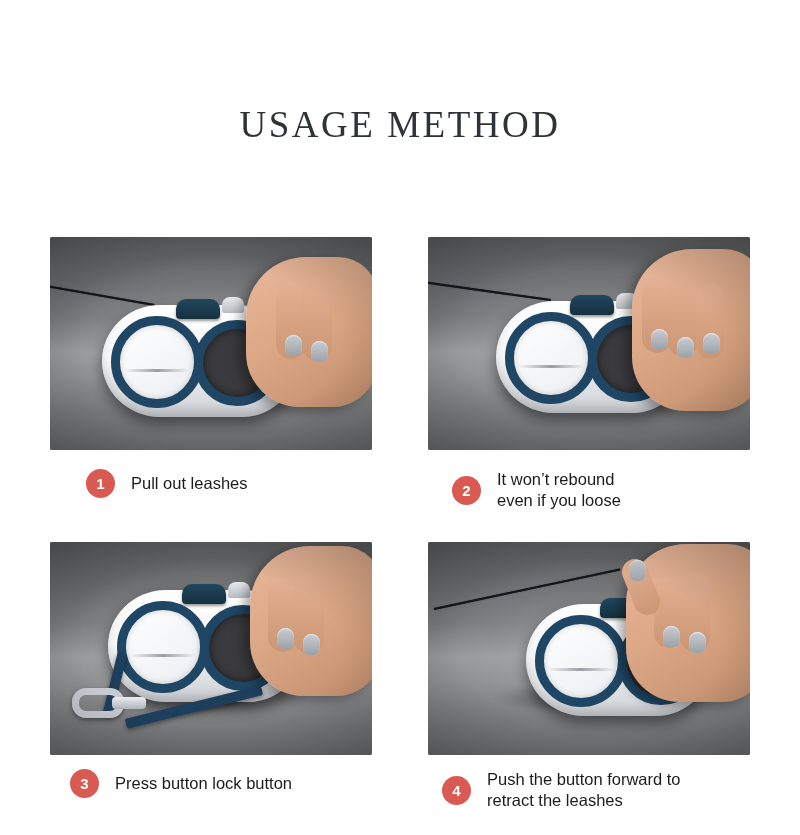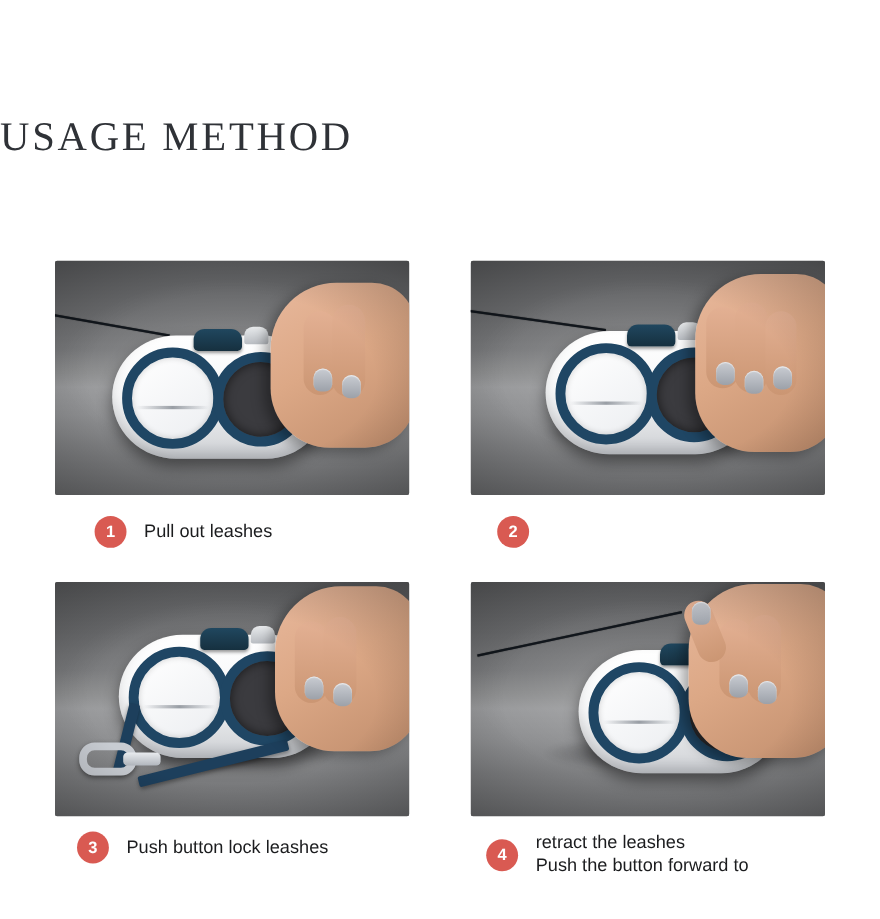--- a/index.html
+++ b/index.html
@@ -14,20 +14,21 @@
     width: 800px;
     height: 835px;
     background: #ffffff;
     overflow: hidden;
   }
   .title {
     position: absolute;
     top: 103px;
     left: 0;
     width: 800px;
+    text-align: center;
     font-family: "Liberation Serif", serif;
     font-size: 37px;
     letter-spacing: 2.5px;
     color: #2f3237;
     font-weight: 400;
   }
   .grid {
     position: absolute;
     top: 237px;
     left: 50px;
@@ -293,20 +294,24 @@
           <div class="finger" style="right:78px; top:42px; width:30px; height:74px;"></div>
           <div class="finger" style="right:52px; top:38px; width:30px; height:82px;"></div>
           <div class="finger" style="right:26px; top:46px; width:28px; height:76px;"></div>
           <div class="nail" style="right:82px; top:92px;"></div>
           <div class="nail" style="right:56px; top:100px;"></div>
           <div class="nail" style="right:30px; top:96px;"></div>
           <div class="vignette"></div>
         </div>
         <div class="caption" style="padding-left:24px;">
           <div class="badge">2</div>
+          <div class="cap-text">
+            <span class="l2">It won’t rebound</span>
+            <span class="l2">even if you loose</span>
+          </div>
         </div>
       </div>
     </div>
 
     <div class="cell left row2 wrap2">
       <div class="cell-inner">
         <div class="photo">
           <div class="backdrop"></div>
           <div class="shadow-pool"></div>
           <div class="device" style="left:58px; top:48px;">
@@ -323,21 +328,21 @@
           <div class="hand palm" style="right:-10px; top:4px; height:150px;"></div>
           <div class="finger" style="right:74px; top:36px; width:30px; height:74px;"></div>
           <div class="finger" style="right:48px; top:32px; width:30px; height:80px;"></div>
           <div class="nail" style="right:78px; top:86px;"></div>
           <div class="nail" style="right:52px; top:92px;"></div>
           <div class="vignette"></div>
         </div>
         <div class="caption" style="padding-left:20px;">
           <div class="badge">3</div>
           <div class="cap-text">
-            <span>Push button lock leashes</span>
+            <span>Press button lock button</span>
           </div>
         </div>
       </div>
     </div>
 
     <div class="cell right row2 wrap2">
       <div class="cell-inner">
         <div class="photo">
           <div class="backdrop"></div>
           <div class="shadow-pool"></div>
@@ -354,21 +359,21 @@
           <div class="finger" style="right:40px; top:30px; width:30px; height:80px;"></div>
           <div class="finger" style="right:96px; top:16px; width:26px; height:58px; transform: rotate(-22deg);"></div>
           <div class="nail" style="right:70px; top:84px;"></div>
           <div class="nail" style="right:44px; top:90px;"></div>
           <div class="nail" style="right:104px; top:18px;"></div>
           <div class="vignette"></div>
         </div>
         <div class="caption" style="padding-left:14px;">
           <div class="badge">4</div>
           <div class="cap-text">
+            <span class="l2">Push the button forward to</span>
             <span class="l2">retract the leashes</span>
-            <span class="l2">Push the button forward to</span>
           </div>
         </div>
       </div>
     </div>
 
   </div>
 </div>
 
 </body></html>

